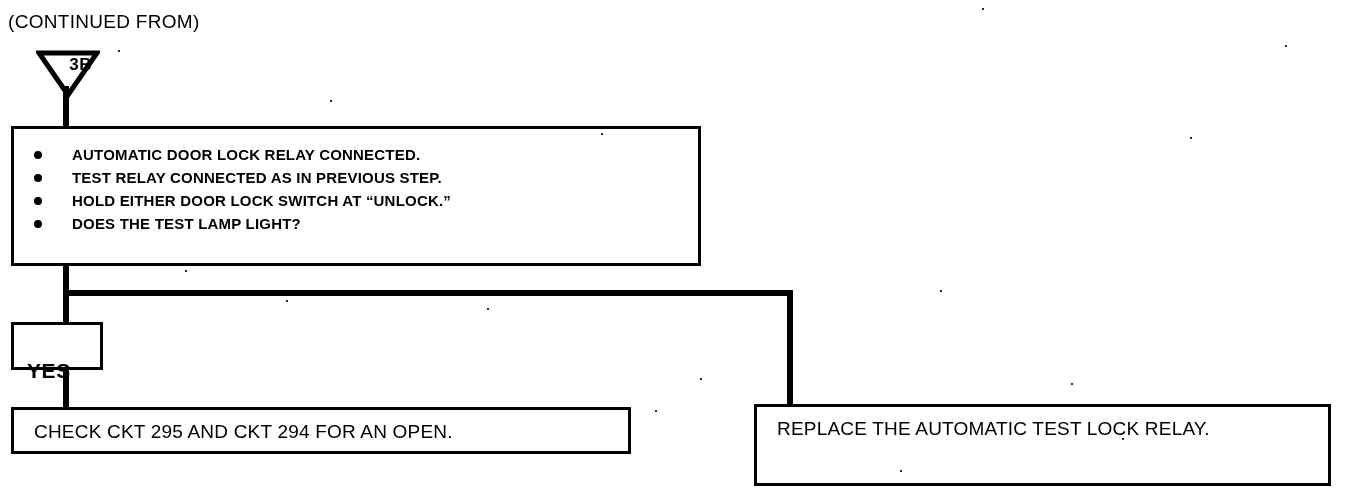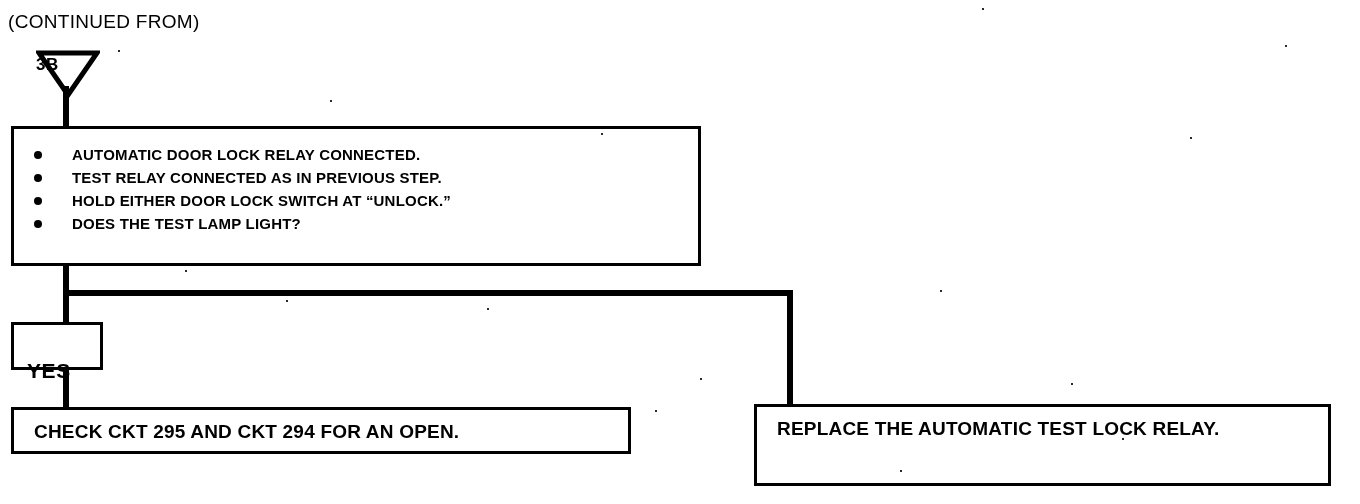--- a/index.html
+++ b/index.html
@@ -32,24 +32,24 @@
   .connector-triangle {
     position: absolute;
     left: 36px;
     top: 50px;
     width: 64px;
     height: 48px;
   }
   .connector-triangle svg { display: block; }
   .connector-label {
     position: absolute;
-    left: 36px;
+    left: 28px;
     top: 55px;
     width: 64px;
-    text-align: left;
+    text-align: right;
     font-size: 17px;
     font-weight: 700;
     letter-spacing: 0.5px;
   }
 
   
   .vline { position: absolute; background: #000000; }
   .hline { position: absolute; background: #000000; }
 
   
@@ -128,21 +128,21 @@
     top: 404px;
     width: 577px;
     height: 82px;
   }
   .outcome-text {
     position: absolute;
     left: 20px;
     top: 9px;
     right: 10px;
     font-size: 19px;
-    font-weight: 700;
+    font-weight: 400;
     letter-spacing: 0.2px;
     line-height: 26px;
   }
   #check-ckt-box .outcome-text { top: 9px; white-space: nowrap; }
 
   
   .speck { position: absolute; background: #2a2a2a; width: 2px; height: 2px; }
 </style>
 </head>
 <body>

